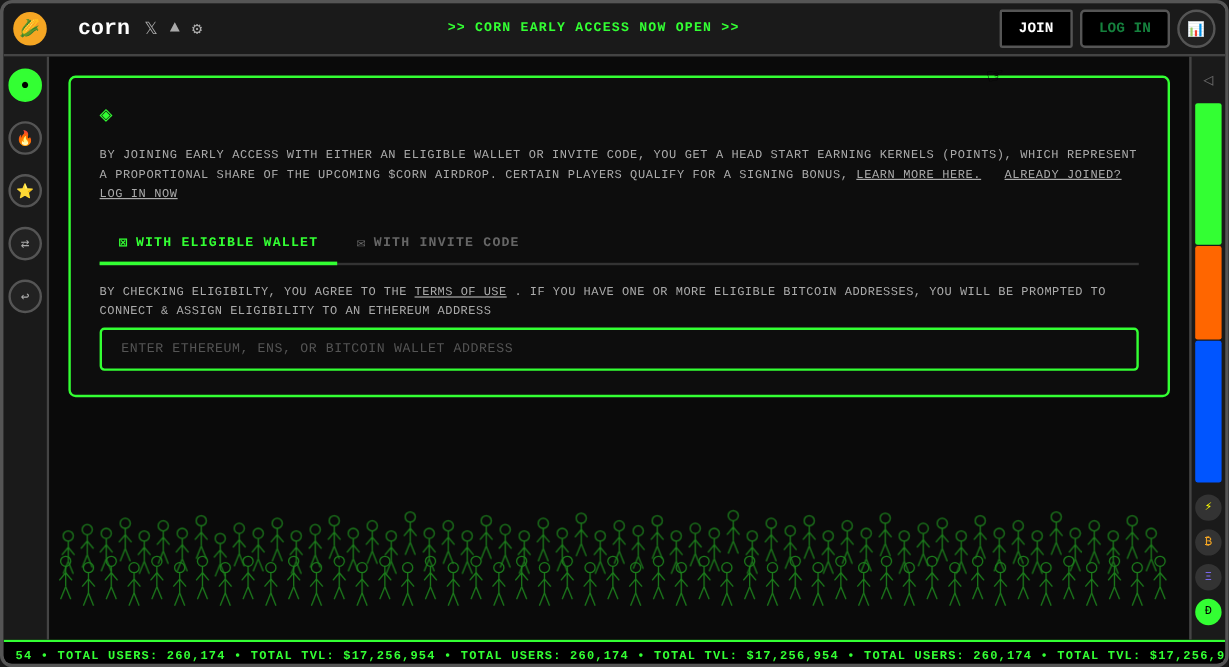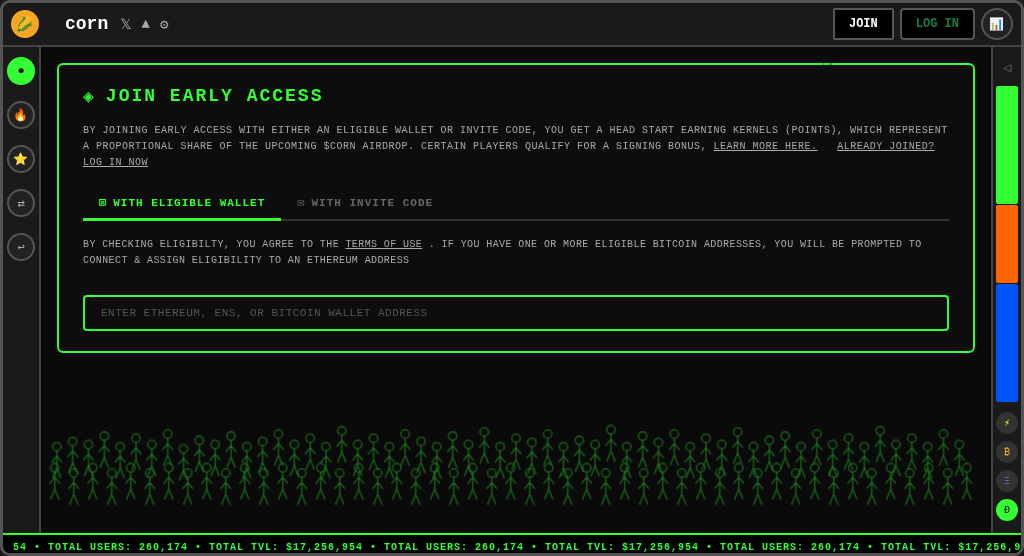--- a/index.html
+++ b/index.html
@@ -259,21 +259,21 @@
 
     .tab-icon {
       font-size: 12px;
     }
 
     
     .form-description {
       color: #aaa;
       font-size: 10px;
       line-height: 1.6;
-      margin-bottom: 26px;
+      margin-bottom: 4px;
       text-transform: uppercase;
       letter-spacing: 0.4px;
     }
 
     .form-description a {
       color: #aaa;
       text-decoration: underline;
     }
 
     .input-row {
@@ -412,20 +412,21 @@
       <div class="logo-icon">🌽</div>
       <span class="logo-text">corn</span>
     </div>
 
     <div class="social-icons">
       <span class="social-icon">𝕏</span>
       <span class="social-icon">▲</span>
       <span class="social-icon">⚙</span>
     </div>
 
+    <div class="marquee-text">&gt;&gt; CORN EARLY ACCESS NOW OPEN &gt;&gt;</div>
 
     <div class="header-buttons">
       <button class="btn-join">JOIN</button>
       <button class="btn-login">LOG IN</button>
       <div class="btn-stats">📊</div>
     </div>
   </div>
 
   <div class="cursor-hand">☞</div>
 
@@ -438,21 +439,20 @@
       <div class="sidebar-btn">⇄</div>
       <div class="sidebar-btn">↩</div>
     </div>
 
     <div class="content-area">
 
       <div class="main-card">
 
         <div class="card-title">
           <span class="card-title-icon">◈</span>
-          <span class="card-title-text">JOIN EARLY ACCESS</span>
         </div>
 
         <div class="card-description">
           <span>BY JOINING EARLY ACCESS WITH EITHER AN ELIGIBLE WALLET OR INVITE CODE, YOU GET A HEAD START EARNING KERNELS (POINTS), WHICH REPRESENT A PROPORTIONAL SHARE OF THE UPCOMING $CORN AIRDROP. CERTAIN PLAYERS QUALIFY FOR A SIGNING BONUS,</span>
           <a href="#">LEARN MORE HERE.</a>
           &nbsp;
           <a href="#">ALREADY JOINED? LOG IN NOW</a>
         </div>
 
         <div class="tabs">

